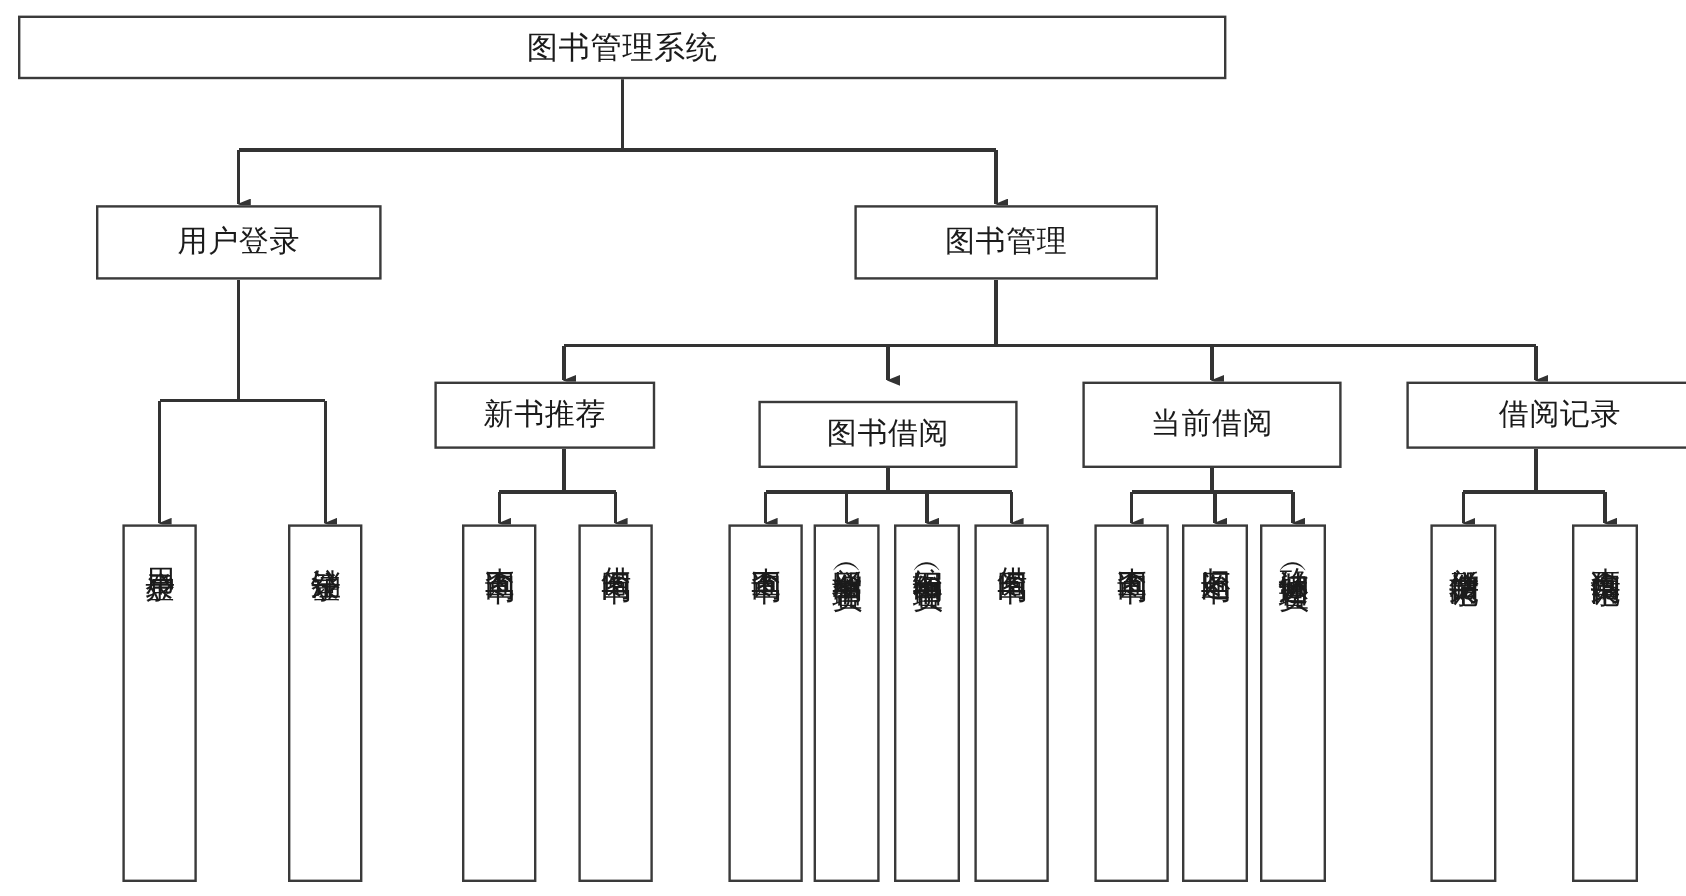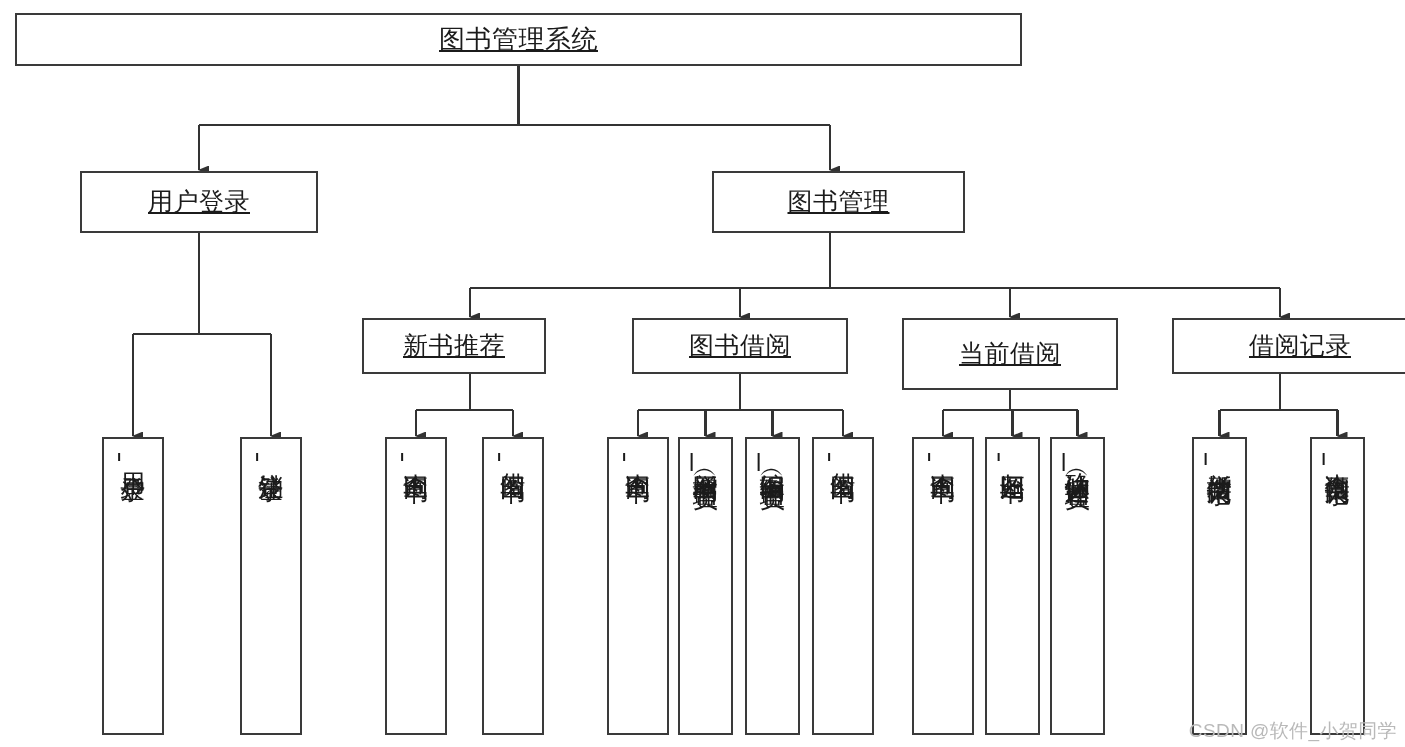--- a/index.html
+++ b/index.html
@@ -36,21 +36,20 @@
     display: flex;
     align-items: center;
     justify-content: center;
     overflow: hidden;
   }
   .node .label {
     color: #1b1b1b;
     text-align: center;
     line-height: 1.18;
     white-space: nowrap;
-    text-decoration: underline;
   }
   .node.horizontal .label {
     font-size: 25px;
     letter-spacing: 0.5px;
   }
   .node.vertical {
     align-items: flex-start;
     justify-content: center;
     padding-top: 14px;
   }
@@ -128,21 +127,21 @@
       </div>
       <div class="node horizontal" style="left: 80px; top: 171px; width: 238px; height: 62px;">
         <span class="label">用户登录</span>
       </div>
       <div class="node horizontal" style="left: 712px; top: 171px; width: 253px; height: 62px;">
         <span class="label">图书管理</span>
       </div>
       <div class="node horizontal" style="left: 362px; top: 318px; width: 184px; height: 56px;">
         <span class="label">新书推荐</span>
       </div>
-      <div class="node horizontal" style="left: 632px; top: 318px; width: 216px; height: 56px; justify-content: center;">
+      <div class="node horizontal" style="left: 632px; top: 334px; width: 216px; height: 56px; justify-content: center;">
         <span class="label">图书借阅</span>
       </div>
       <div class="node horizontal" style="left: 902px; top: 318px; width: 216px; height: 72px;">
         <span class="label">当前借阅</span>
       </div>
       <div class="node horizontal" style="left: 1172px; top: 318px; width: 256px; height: 56px;">
         <span class="label">借阅记录</span>
       </div>
       <div class="node vertical" style="left: 102px; top: 437px; width: 62px; height: 298px;">
         <span class="label">用户登录</span>
@@ -178,14 +177,13 @@
         <span class="label">确认归还（管理员）</span>
       </div>
       <div class="node vertical" style="left: 1192px; top: 437px; width: 55px; height: 298px;">
         <span class="label">新增借阅记录</span>
       </div>
       <div class="node vertical" style="left: 1310px; top: 437px; width: 55px; height: 298px;">
         <span class="label">查询借阅记录</span>
       </div>
     </div>
 
-  <div class="watermark">CSDN @软件_小贺同学</div>
 </div>
 
 </body></html>

